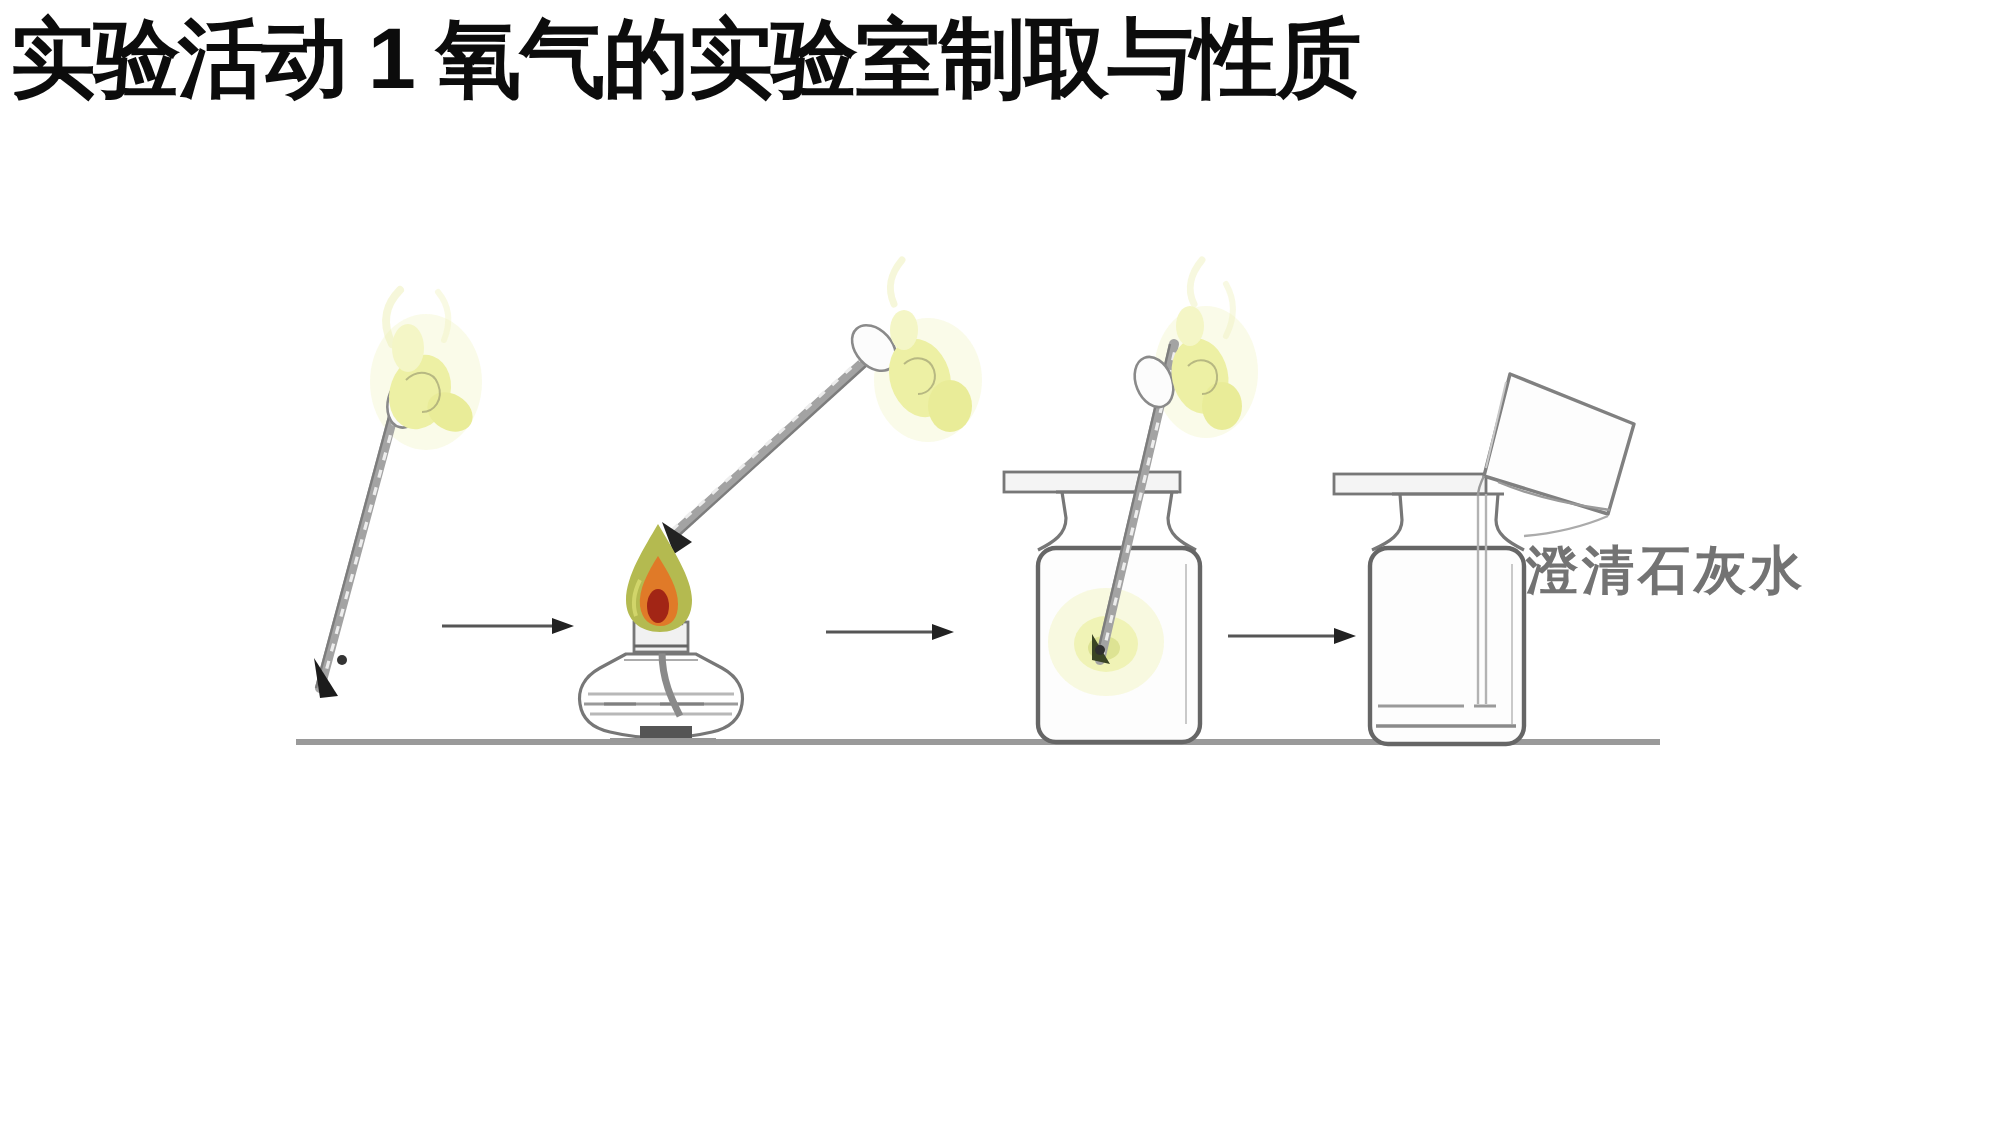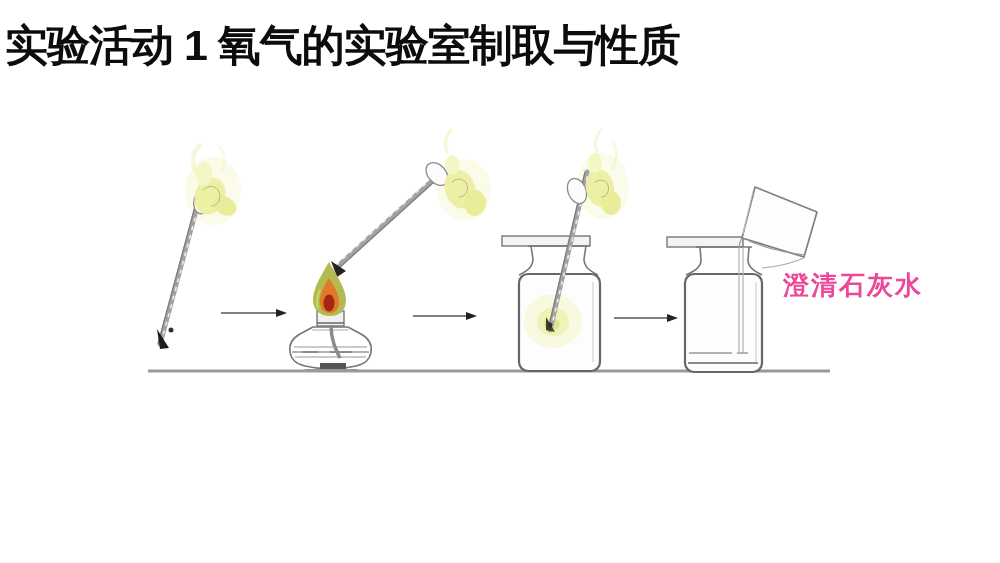--- a/index.html
+++ b/index.html
@@ -1,25 +1,25 @@
 <!DOCTYPE html>
 <html><head>
 <meta charset="utf-8">
 <style>
   html,body{margin:0;padding:0;background:#fff;}
   .page{position:relative;width:1000px;height:563px;background:#ffffff;overflow:hidden;
         font-family:"Liberation Sans",sans-serif;}
   .title{position:absolute;left:5px;top:6px;width:990px;
          font-family:"Liberation Sans",sans-serif;
          font-size:43px;font-weight:900;line-height:1.15;color:#0c0c0c;
-         letter-spacing:-1px;white-space:nowrap;margin-top:15px;}
+         letter-spacing:-1px;white-space:nowrap;}
   .diagram{position:absolute;left:0;top:0;width:1000px;height:563px;}
   .limewater-label{position:absolute;left:763px;top:268px;
          font-family:"Liberation Serif","DejaVu Serif",serif;
-         font-size:26px;font-weight:600;color:#ec4899;letter-spacing:2px;white-space:nowrap;margin-left:20px;}
+         font-size:26px;font-weight:600;color:#737373;letter-spacing:2px;white-space:nowrap;}
   .caption{position:absolute;left:346px;top:413px;
          font-family:"Liberation Serif","DejaVu Serif",serif;
          font-size:33px;font-weight:600;color:#111;letter-spacing:1px;white-space:nowrap;}
   
   .stick{stroke:#a3a3a3;stroke-width:5;fill:none;stroke-linecap:round;}
   .stick-edge{stroke:#7d7d7d;stroke-width:1.2;fill:none;}
   .stick-twist{stroke:#ededed;stroke-width:1.6;fill:none;stroke-dasharray:4 5;}
   .glass{stroke:#666;stroke-width:2.2;fill:#fdfdfd;}
   .glass-thin{stroke:#777;stroke-width:1.6;fill:none;}
   .glass-inner{stroke:#c9c9c9;stroke-width:1;fill:none;}

